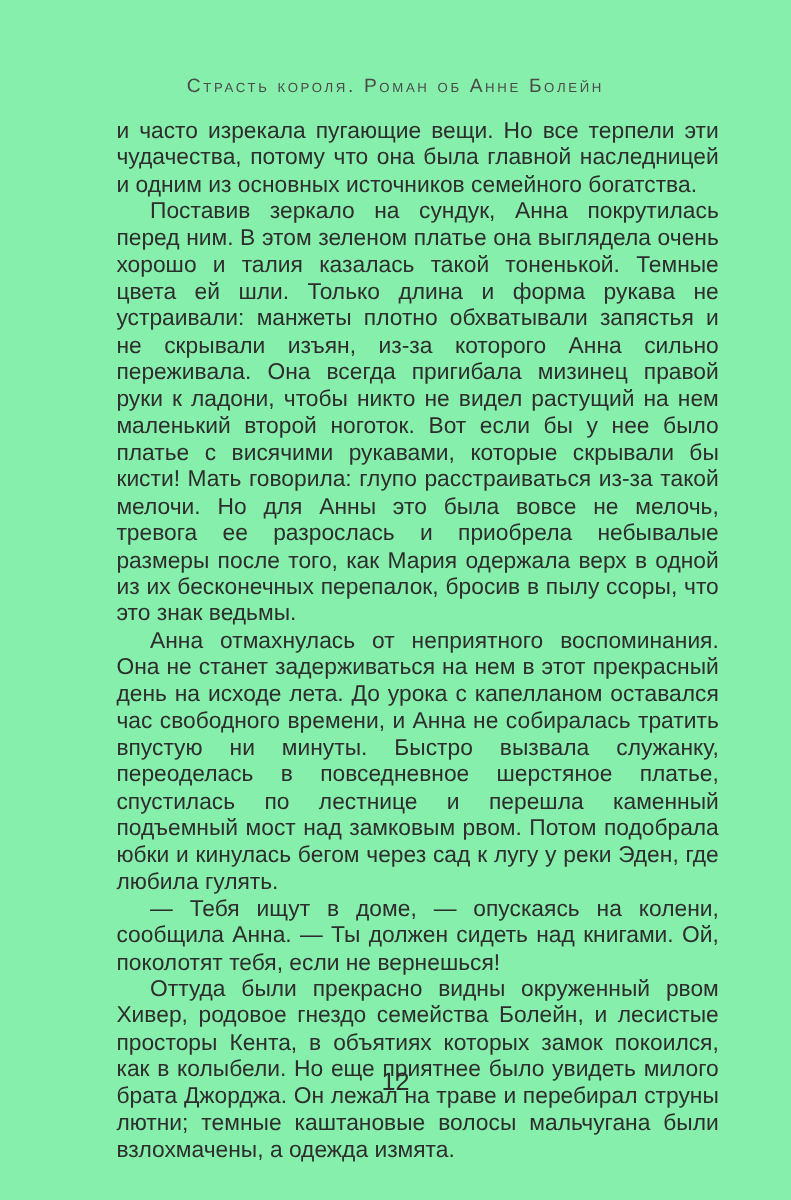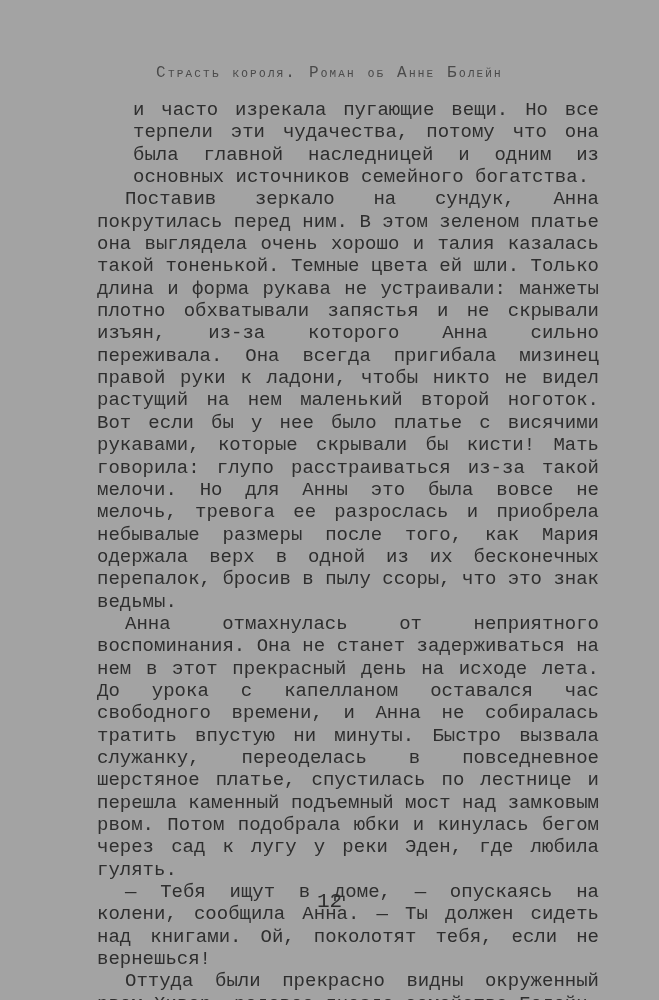--- a/index.html
+++ b/index.html
@@ -4,23 +4,23 @@
   <style>
     html, body {
       margin: 0;
       padding: 0;
       background: #ffffff;
     }
     .page {
       position: relative;
       width: 659px;
       height: 1000px;
-      background: #a3a3a3;
+      background: #86efac;
       overflow: hidden;
-      font-family: Liberation Mono, monospace;
+      font-family: Liberation Sans, sans-serif;
     }
     .running-header {
       position: absolute;
       top: 64px;
       left: 0;
       width: 659px;
       text-align: center;
       font-variant: small-caps;
       font-size: 16px;
       letter-spacing: 2.2px;
@@ -37,21 +37,20 @@
       text-align: justify;
       hyphens: auto;
       -webkit-hyphens: auto;
     }
     .text-block p {
       margin: 0;
       text-indent: 28px;
     }
     .text-block p.no-indent {
       text-indent: 0;
-      margin-left: 36px;
     }
     .page-number {
       position: absolute;
       top: 890px;
       left: 0;
       width: 659px;
       text-align: center;
       font-size: 21px;
       color: #2e2e2e;
     }

